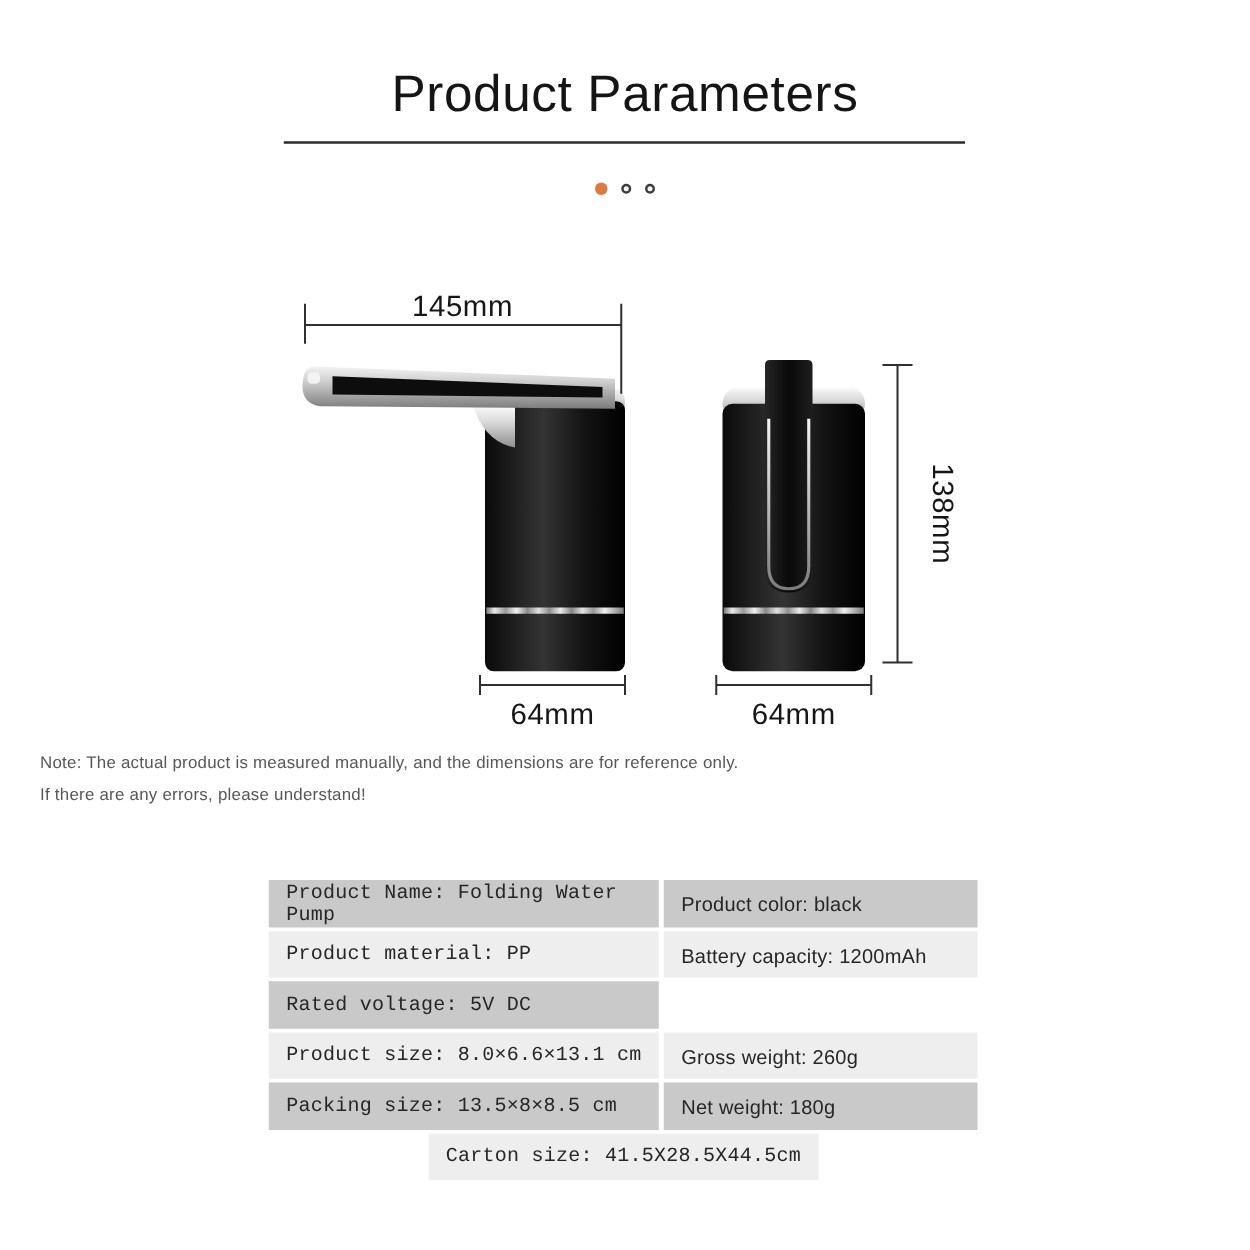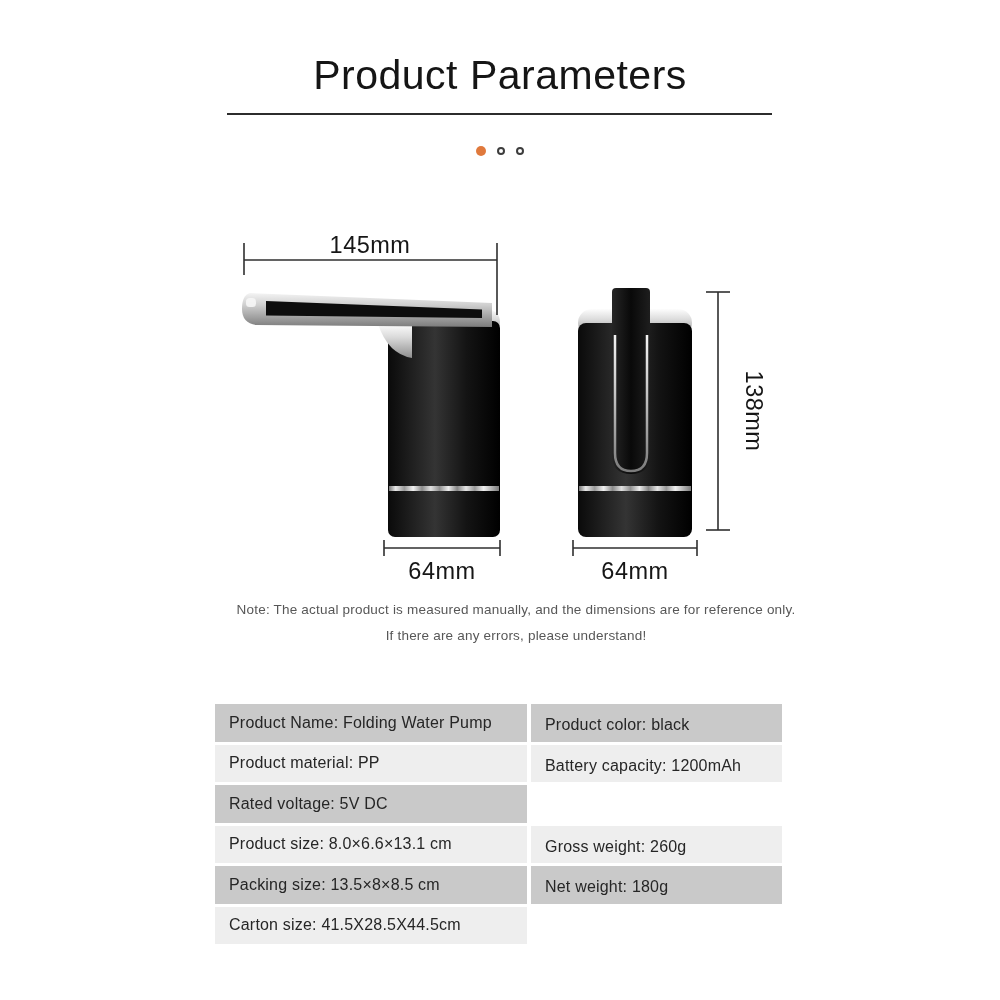--- a/index.html
+++ b/index.html
@@ -55,47 +55,47 @@
   .figure-svg text {
     font-family: "Liberation Sans", sans-serif;
     font-size: 23.5px;
     fill: #161616;
     letter-spacing: 0.5px;
   }
   .note {
     position: absolute;
     top: 597px; left: 0; right: 0;
     padding-left: 32px;
-    text-align: center;
+    text-align: left;
     font-size: 13.5px;
     line-height: 26px;
     color: #575757;
     letter-spacing: 0.2px;
   }
   .spec-table {
     position: absolute;
     left: 215px; top: 704px;
     width: 567px;
   }
   .t-row {
     display: flex;
     gap: 4px;
     height: 37.5px;
     margin-bottom: 3px;
   }
-  .t-row:last-child { margin-bottom: 0; }
+  .t-row:last-child { margin-bottom: 0; justify-content: center; }
   .cell {
     display: flex;
     align-items: center;
     padding-left: 14px;
     font-size: 16px;
     color: #262626;
     letter-spacing: 0.2px;
   }
-  .cell.left  { width: 312px; }
+  .cell.left  { width: 312px; font-family: Liberation Mono, monospace; }
   .cell.right { flex: 1; padding-top: 5px; }
   .t-row:nth-child(odd)  .cell { background: #c9c9c9; }
   .t-row:nth-child(even) .cell { background: #eeeeee; }
 </style>
 </head>
 <body>
 
 <div class="page">
 
   <h1 class="page-title">Product Parameters</h1>

